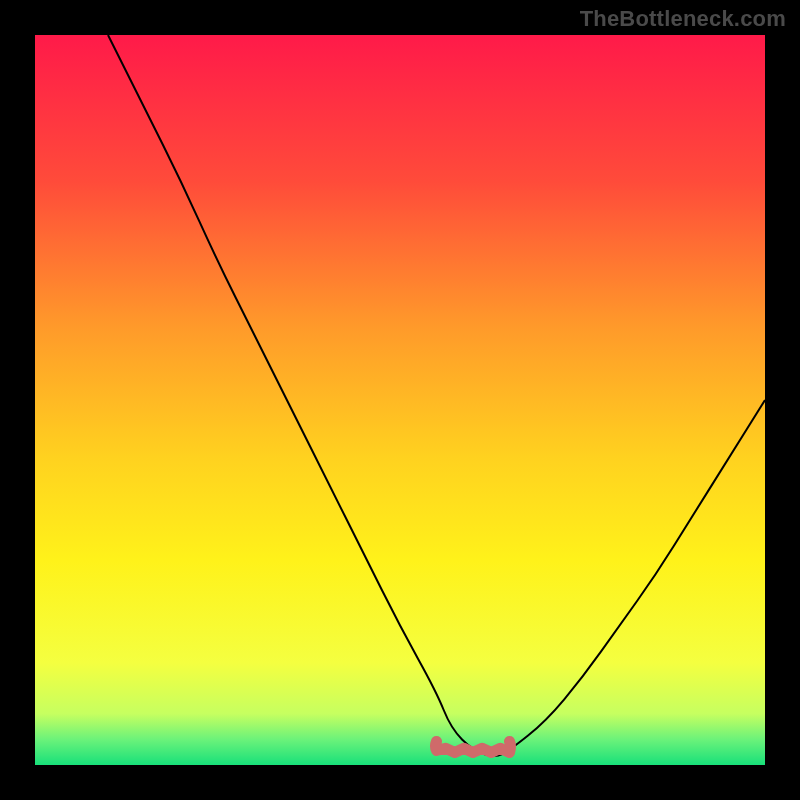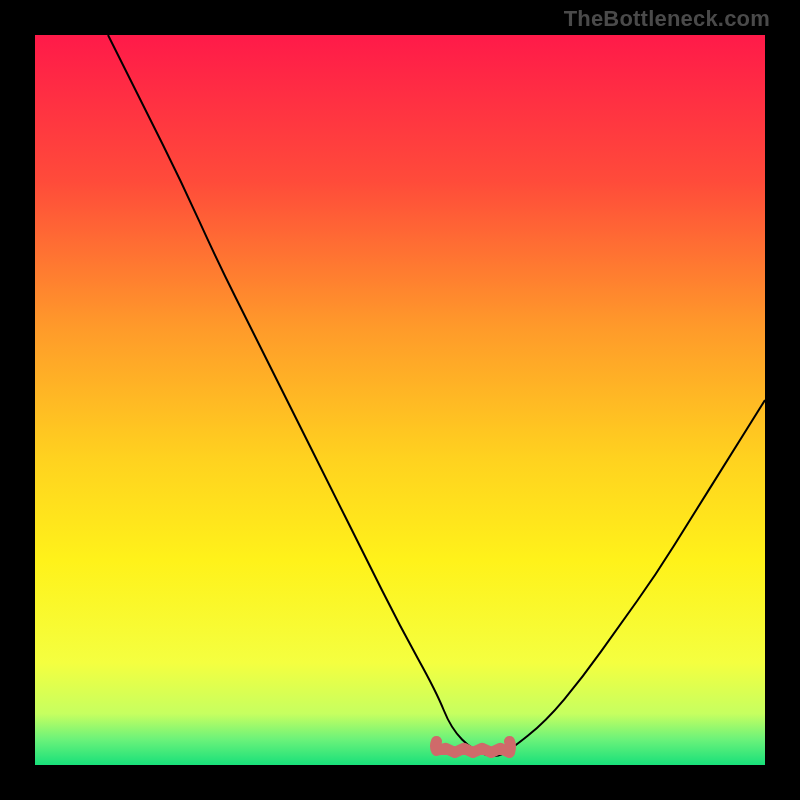--- a/index.html
+++ b/index.html
@@ -15,21 +15,21 @@
     position: absolute;
     left: 0;
     top: 0;
     width: 800px;
     height: 800px;
     background: #000;
   }
   .watermark {
     position: absolute;
     top: 6px;
-    right: 30px;
+    right: 14px;
     color: #4a4a4a;
     font-size: 22px;
     font-weight: 600;
     letter-spacing: 0.2px;
     z-index: 10;
   }
   svg.plot {
     position: absolute;
     left: 35px;
     top: 35px;

